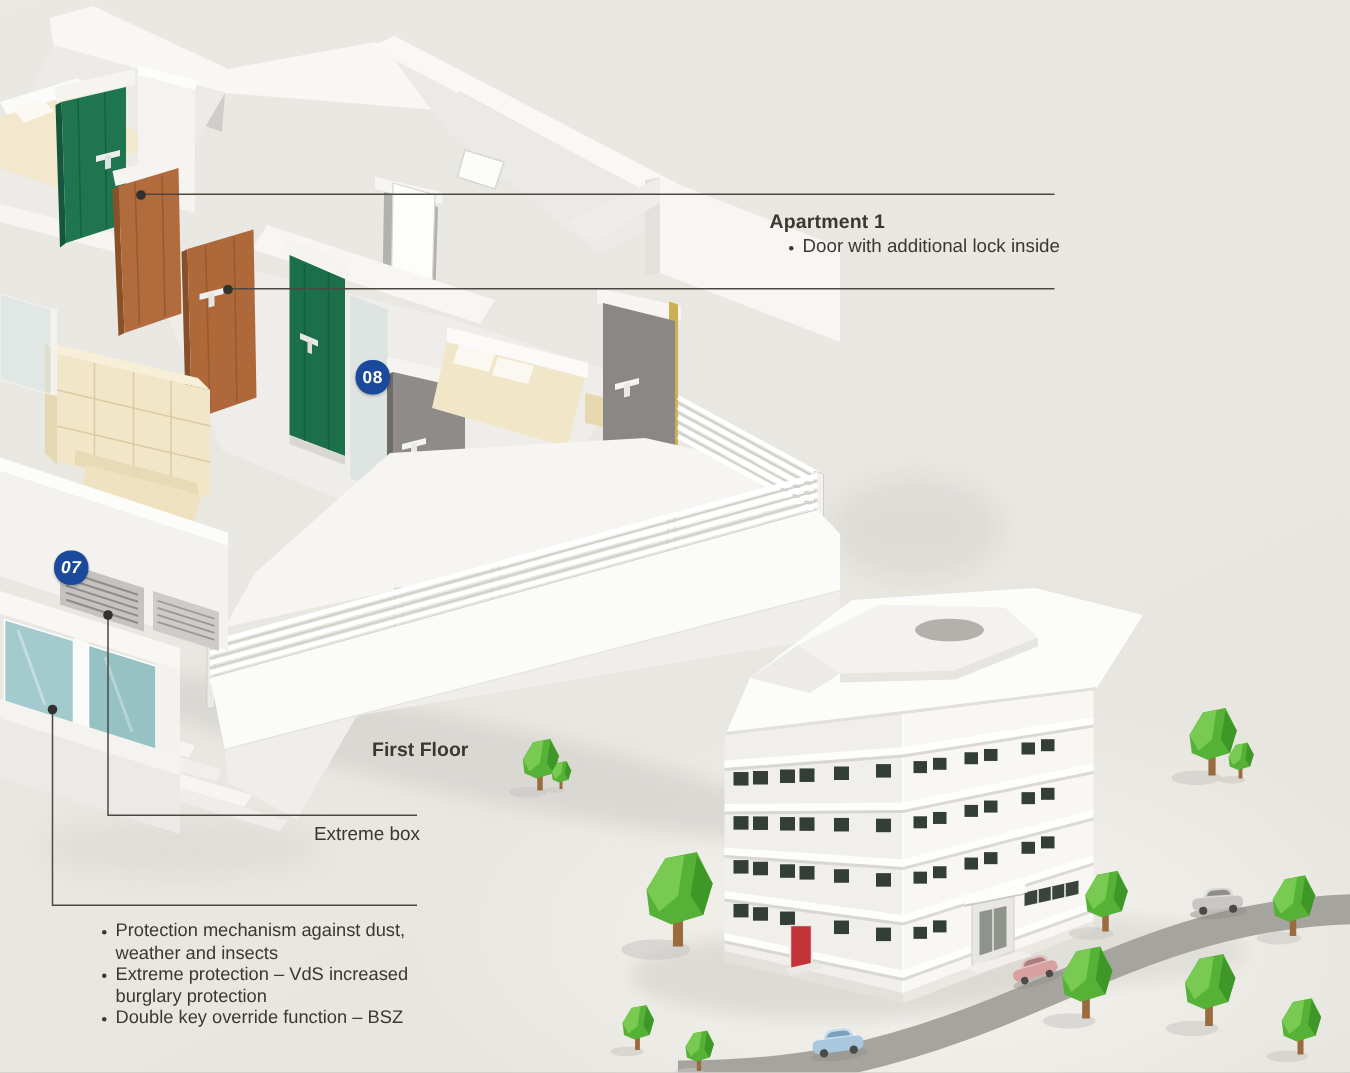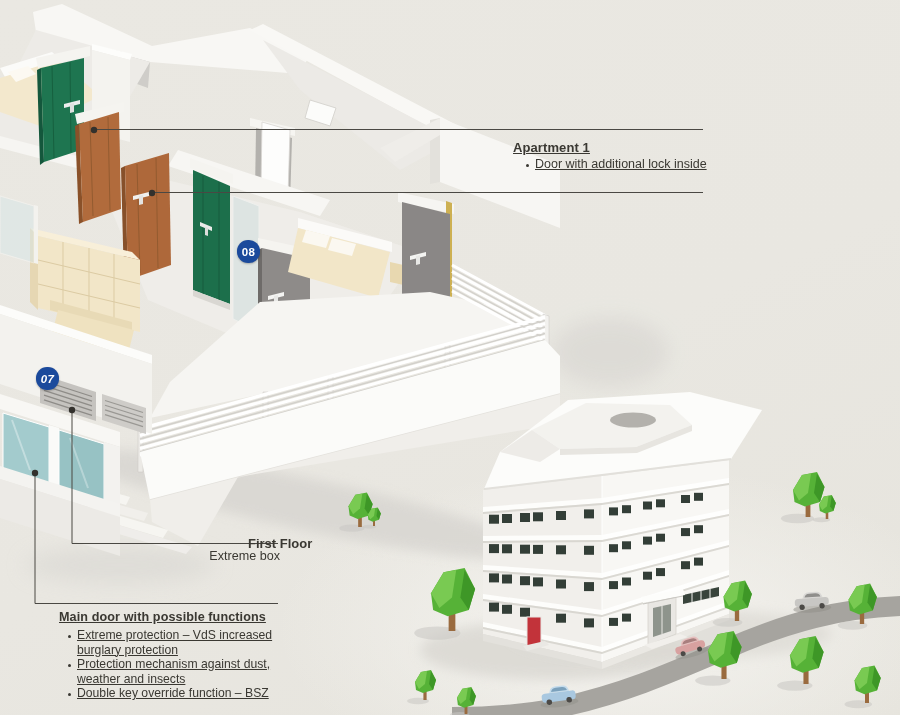--- a/index.html
+++ b/index.html
@@ -8,21 +8,21 @@
     background:linear-gradient(155deg,#eae8e2 0%,#e9e7e1 55%,#e6e4dd 100%);
     font-family:"Liberation Sans",sans-serif;color:#3a3832;
   }
   svg{position:absolute;left:0;top:0;}
   .badge{
     position:absolute;width:23px;height:23px;display:flex;align-items:center;justify-content:center;
     background:#1b4a9c;color:#ffffff;font-weight:bold;font-size:11.5px;letter-spacing:.4px;
     box-shadow:0 1px 2px rgba(0,0,0,.25);
     border-radius:11px;
   }
-  .ann{position:absolute;text-decoration:underline;}
+  .ann{position:absolute;}
   .ann .title{font-weight:bold;font-size:13px;line-height:15px;letter-spacing:.1px;}
   .bullets{margin-top:2px;margin-left:11px;}
   .b-item{position:relative;padding-left:11px;font-size:12.5px;line-height:15px;}
   .b-item::before{
     content:"";position:absolute;left:2px;top:6.5px;width:3px;height:3px;border-radius:50%;background:#3a3832;
   }
   .ann-main{width:236px;}
   .ann-main .title{font-size:12.6px;}
   .ann-main .bullets{margin-left:7px;margin-top:3px;}
   .ann-main .b-item{font-size:12.2px;line-height:14.5px;width:218px;padding-left:11px;}
@@ -428,26 +428,25 @@
 <div class="ann" style="left:513px;top:140px;">
   <div class="title">Apartment 1</div>
   <div class="bullets">
     <div class="b-item">Door with additional lock inside</div>
   </div>
 </div>
 
 <div class="ann ann-apt2" style="left:513px;top:202px;">
 </div>
 
-<div class="label-bold" style="left:248px;top:492px;margin-top:44px;">First Floor</div>
+<div class="label-bold" style="left:248px;top:492px;">First Floor</div>
 
 <div class="label-plain" style="left:180px;top:549px;width:100px;">Extreme box</div>
 
 <div class="ann ann-main" style="left:59px;top:610px;">
-  <div class="title">Main door with possible functions</div>
   <div class="bullets">
+    <div class="b-item">Protection mechanism against dust, weather and insects</div>
     <div class="b-item">Extreme protection – VdS increased burglary protection</div>
-    <div class="b-item">Protection mechanism against dust, weather and insects</div>
     <div class="b-item">Double key override function – BSZ</div>
   </div>
 </div>
 
 </div>
 
 </body></html>

